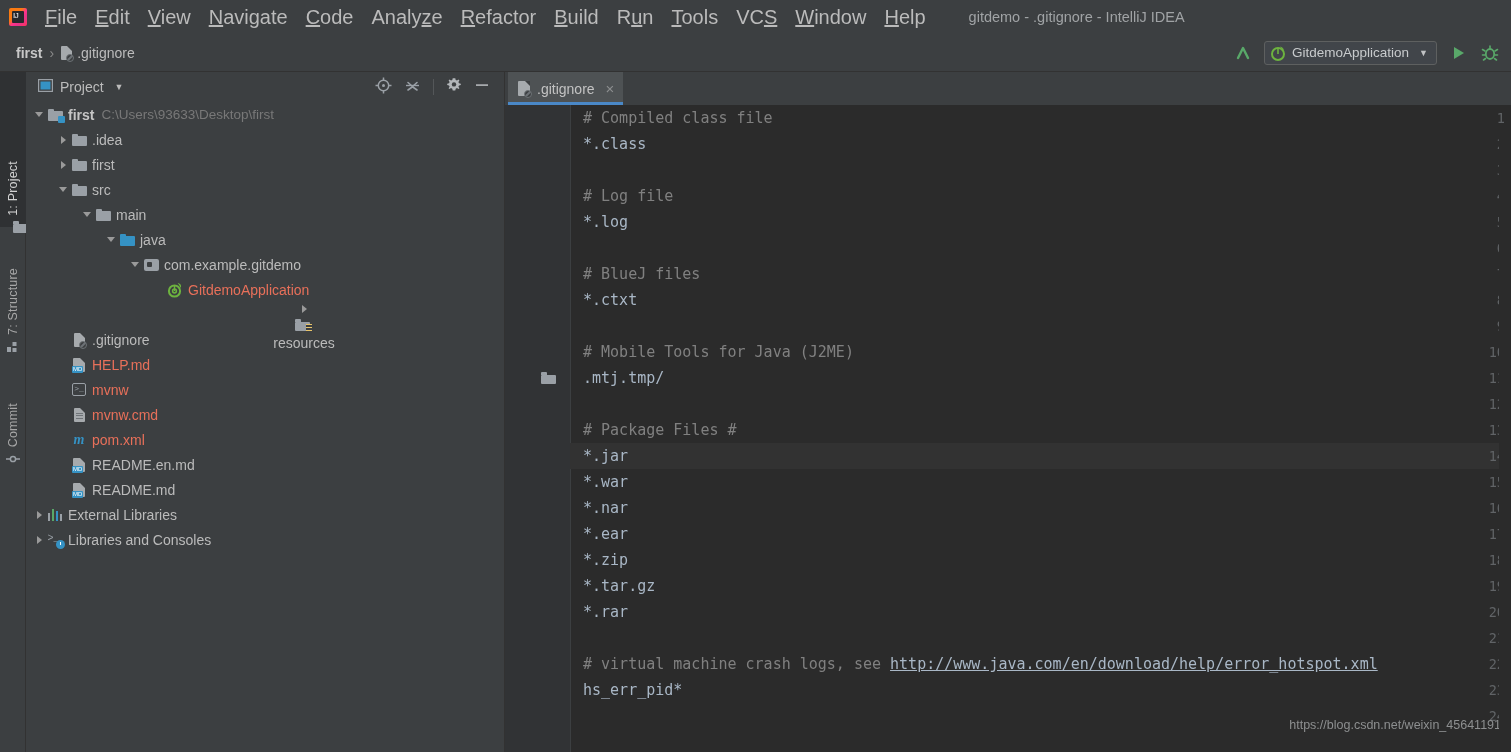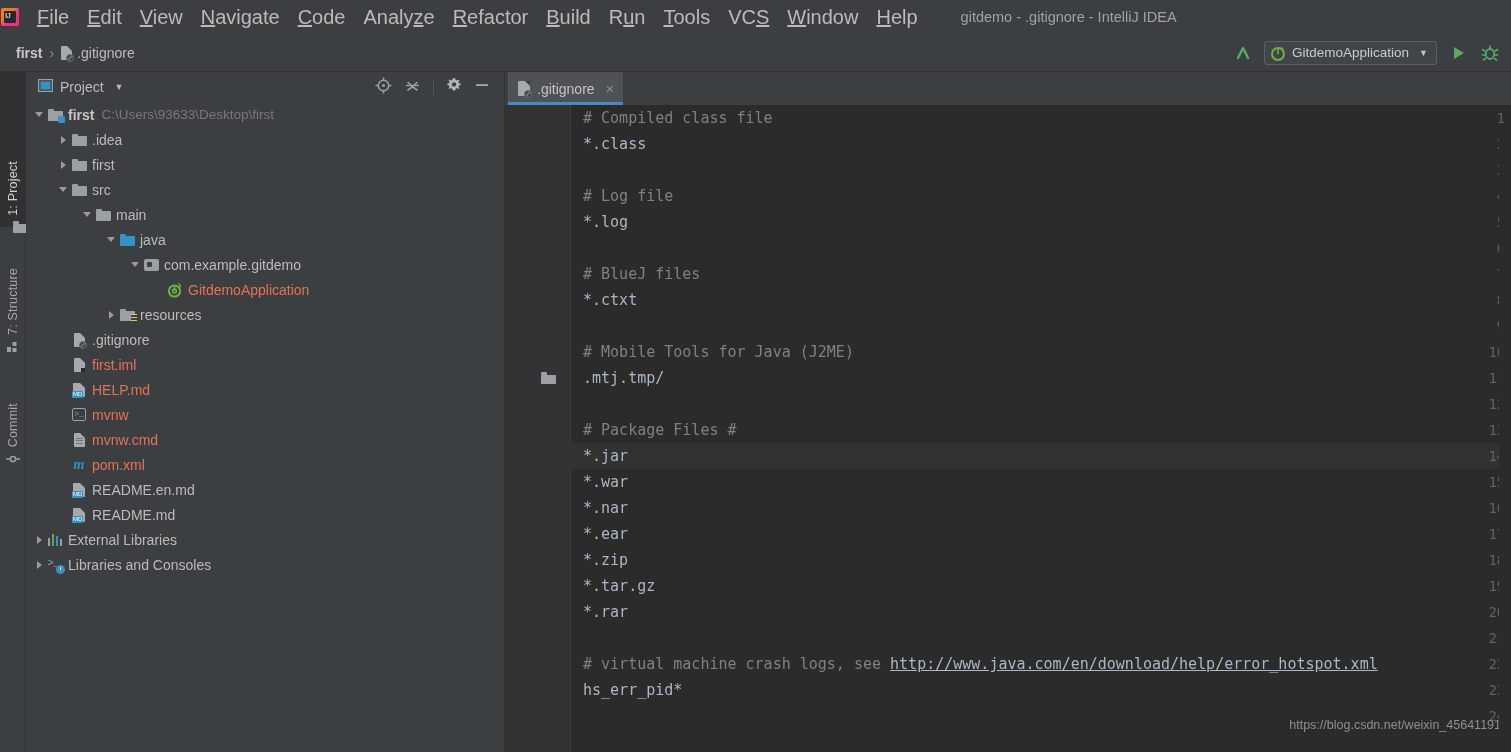--- a/index.html
+++ b/index.html
@@ -10,21 +10,21 @@
     overflow: hidden;
   }
   #app { position: relative; width: 1511px; height: 752px; background: #3c3f41; }
 
   
   .menubar {
     position: absolute; left: 0; top: 0; width: 1511px; height: 34px;
     background: #3c3f41; display: flex; align-items: center;
   }
   .ij-logo {
-    width: 20px; height: 20px; margin-right: 8px;
+    width: 20px; height: 20px; margin-left: 8px; margin-right: 8px;
     position: relative; flex: 0 0 auto; text-align: center;
   }
   .ij-logo .sq { position:absolute; left:1px; top:1px; width:18px; height:18px; border-radius:2px;
     background: linear-gradient(135deg,#f97a12 0%, #f97a12 38%, #ff318c 55%, #e5348a 70%, #fe315d 100%); }
   .ij-logo .inner { position:absolute; left:4px; top:4px; width:12px; height:12px; background:#27282c; border-radius:1px;}
   .ij-logo .ij { position:absolute; left:5px; top:3.5px; font-size:8px; color:#fff; font-family:"Liberation Sans",sans-serif; letter-spacing:-0.5px;}
   .menu-item {
     font-size: 20px; color: #bbbbbb; padding: 3px 9px; cursor: default;
     white-space: nowrap; line-height: 18px;
   }
@@ -408,50 +408,41 @@
           <span class="ticon">
             <svg width="16" height="16" viewBox="0 0 16 16">
               <circle cx="7.5" cy="9" r="5.6" fill="none" stroke="#6db33f" stroke-width="2"></circle>
               <circle cx="7.5" cy="9" r="1.9" fill="none" stroke="#6db33f" stroke-width="1.5"></circle>
               <path d="M7.5 3.4 L7.5 9" stroke="#6db33f" stroke-width="1.4"></path>
               <path d="M10.5 0.8 C14 1.6 14.8 4.4 13.6 6 C12.7 3.4 11.6 2.2 10.5 0.8Z" fill="#6db33f"></path>
             </svg>
           </span>
           <span class="tlabel orange">GitdemoApplication</span>
         </div>
-        <div class="trow" style="padding-left: 78px;">
+        <div class="trow" style="padding-left: 78px; flex-direction: column;">
           <span class="twist closed">
             <i></i>
           </span>
           <span class="ticon">
             <span class="folder">
               <span class="tab"></span>
               <span class="body"></span>
               <span class="badge2"></span>
             </span>
           </span>
           <span class="tlabel">resources</span>
         </div>
         <div class="trow" style="padding-left: 30px;">
           <span class="twist "></span>
           <span class="ticon">
             <span class="file" style="width:11px;height:14px;">
               <span class="noentry"></span>
             </span>
           </span>
           <span class="tlabel">.gitignore</span>
-        </div>
-        <div class="trow" style="padding-left: 30px;">
-          <span class="twist "></span>
-          <span class="ticon">
-            <span class="file" style="width:11px;height:14px;">
-              <span class="dot"></span>
-            </span>
-          </span>
-          <span class="tlabel orange">first.iml</span>
         </div>
         <div class="trow" style="padding-left: 30px;">
           <span class="twist "></span>
           <span class="ticon">
             <span class="file" style="width:12px;height:14px;">
               <span class="sub">MD</span>
             </span>
           </span>
           <span class="tlabel orange">HELP.md</span>
         </div>

